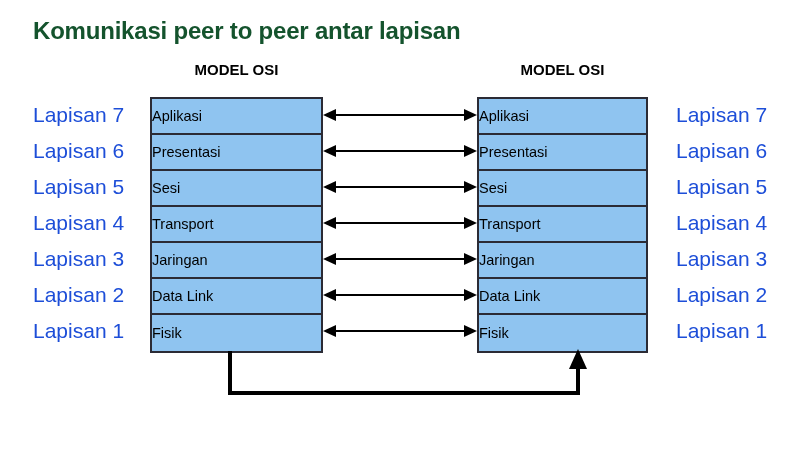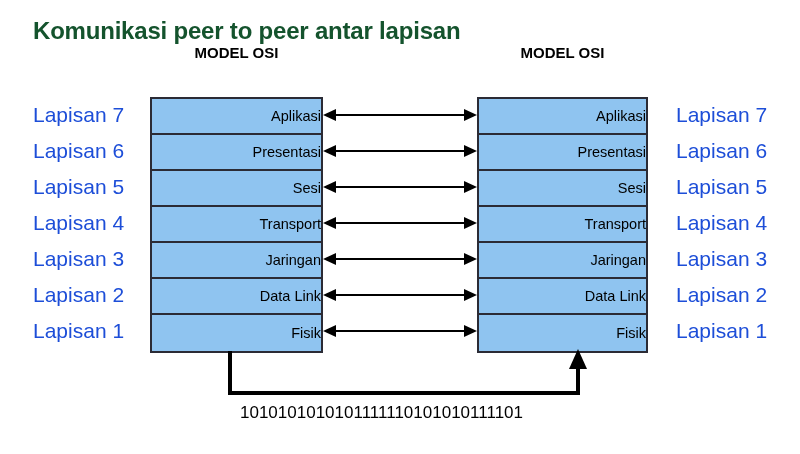--- a/index.html
+++ b/index.html
@@ -24,21 +24,21 @@
     left: 33px;
     top: 17px;
     font-size: 24px;
     font-weight: bold;
     letter-spacing: -0.2px;
     color: #14532d;
     white-space: nowrap;
   }
   .osi-header {
     position: absolute;
-    top: 44px;
+    top: 61px;
     font-size: 15px;
     font-weight: bold;
     text-align: center;
     color: #000000;
     white-space: nowrap;
   }
   .osi-header.left  { left: 150px; width: 173px; }
   .osi-header.right { left: 477px; width: 171px; }
 
   .stack {
@@ -51,21 +51,21 @@
   .stack.left  { left: 150px; width: 173px; }
   .stack.right { left: 477px; width: 171px; }
 
   .layer-box {
     height: 36px;
     box-sizing: border-box;
     background: #8fc4f0;
     border-bottom: 2px solid #2b2b35;
     display: flex;
     align-items: center;
-    justify-content: flex-end;
+    justify-content: flex-start;
     font-size: 14.5px;
     color: #000000;
     white-space: nowrap;
   }
   .layer-box.last { border-bottom: none; border-radius: 6px; }
 
   .side-label {
     position: absolute;
     font-size: 21px;
     color: #1d4ed8;
@@ -221,15 +221,14 @@
       <polygon points="0,18 13,12 13,24" fill="#000000"></polygon>
       <polygon points="154,18 141,12 141,24" fill="#000000"></polygon>
     </svg>
   </div>
 
   <svg class="bottom-path" width="800" height="454">
     <polyline points="230,351 230,393 578,393 578,364" fill="none" stroke="#000000" stroke-width="4"></polyline>
     <polygon points="578,349 569,369 587,369" fill="#000000"></polygon>
   </svg>
 
-  <div class="binary-text">1010101010101111110101010111101</div>
 
 </div>
 
 </body></html>

